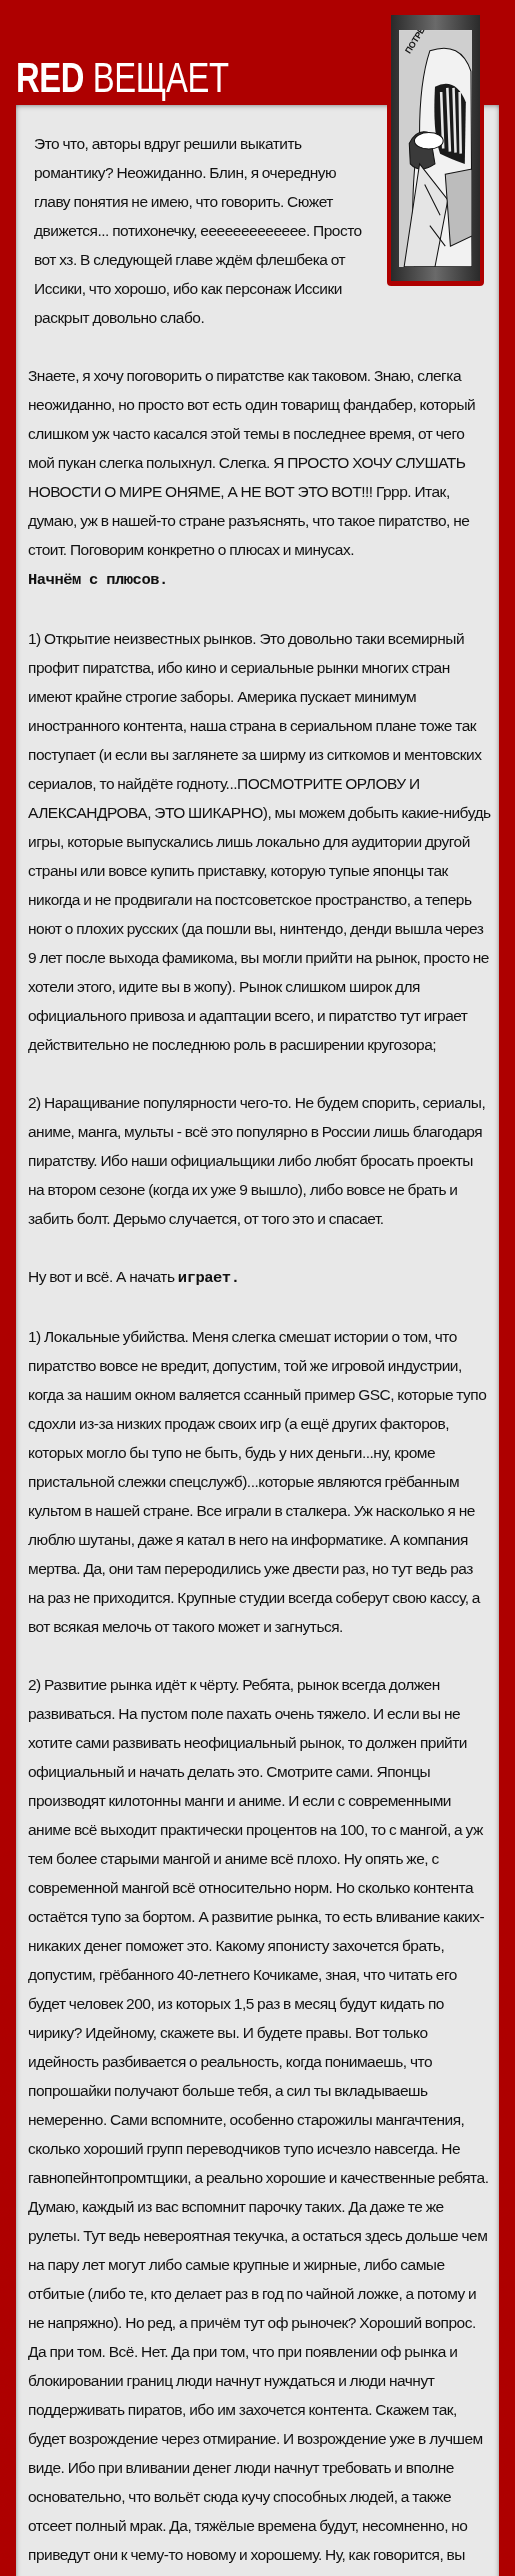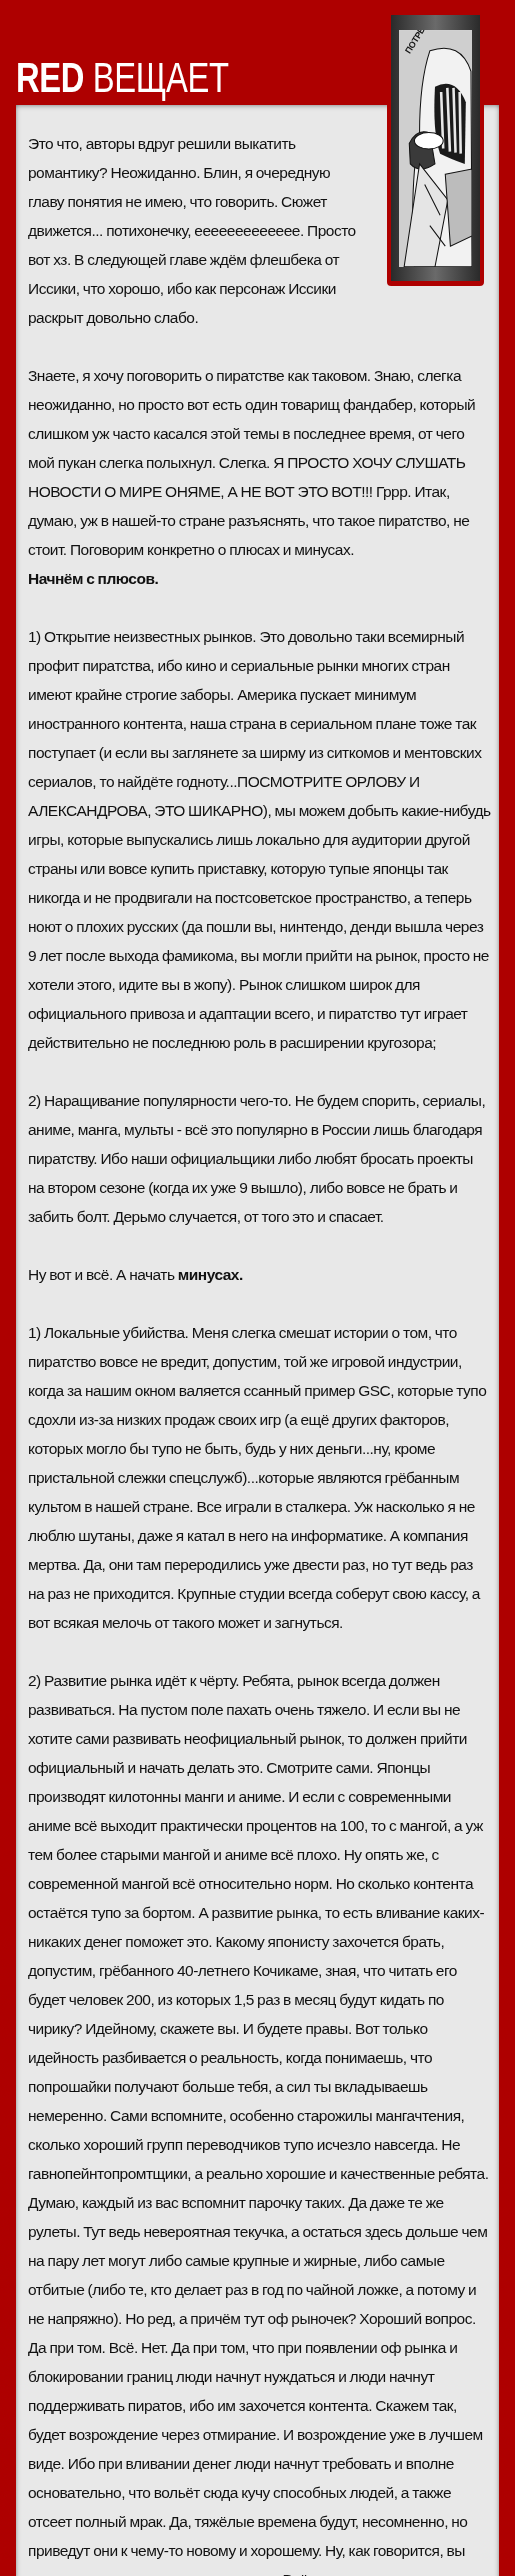--- a/index.html
+++ b/index.html
@@ -84,28 +84,28 @@
     width: 464px;
     color: #111111;
     font-size: 15.5px;
     line-height: 29px;
     z-index: 2;
   }
   .content p {
     margin: 0 0 29px 0;
     transform-origin: left top;
   }
-  .content p.intro { width: 340px; }
+  .content p.intro { width: 340px; margin-left: 6px; }
   .content .txt {
     display: block;
     font-stretch: condensed;
     letter-spacing: -0.5px;
     word-spacing: -0.5px;
   }
-  .b { font-weight: bold; }
+  .b { font-weight: bold; font-family: Liberation Mono, monospace; }
 </style>
 </head>
 <body>
 
 <div class="title">
   <span class="brand">RED</span><span class="rest"> ВЕЩАЕТ</span>
 </div>
 
 <div class="frame">
   <div class="frame-inner">
@@ -138,21 +138,21 @@
   </p>
 
   <p>
       <span class="txt">1) Открытие неизвестных рынков. Это довольно таки всемирный профит пиратства, ибо кино и сериальные рынки многих стран имеют крайне строгие заборы. Америка пускает минимум иностранного контента, наша страна в сериальном плане тоже так поступает (и если вы заглянете за ширму из ситкомов и ментовских сериалов, то найдёте годноту...ПОСМОТРИТЕ ОРЛОВУ И АЛЕКСАНДРОВА, ЭТО ШИКАРНО), мы можем добыть какие-нибудь игры, которые выпускались лишь локально для аудитории другой страны или вовсе купить приставку, которую тупые японцы так никогда и не продвигали на постсоветское пространство, а теперь ноют о плохих русских (да пошли вы, нинтендо, денди вышла через 9 лет после выхода фамикома, вы могли прийти на рынок, просто не хотели этого, идите вы в жопу). Рынок слишком широк для официального привоза и адаптации всего, и пиратство тут играет действительно не последнюю роль в расширении кругозора;</span>
     </p>
   <p>
       <span class="txt">2) Наращивание популярности чего-то. Не будем спорить, сериалы, аниме, манга, мульты - всё это популярно в России лишь благодаря пиратству. Ибо наши официальщики либо любят бросать проекты на втором сезоне (когда их уже 9 вышло), либо вовсе не брать и забить болт. Дерьмо случается, от того это и спасает.</span>
     </p>
 
   <p>
-      <span class="txt"><span>Ну вот и всё. А начать </span><span class="b">минусах.</span></span>
+      <span class="txt"><span>Ну вот и всё. А начать </span><span class="b">играет.</span></span>
     </p>
 
   <p>
       <span class="txt">1) Локальные убийства. Меня слегка смешат истории о том, что пиратство вовсе не вредит, допустим, той же игровой индустрии, когда за нашим окном валяется ссанный пример GSC, которые тупо сдохли из-за низких продаж своих игр (а ещё других факторов, которых могло бы тупо не быть, будь у них деньги...ну, кроме пристальной слежки спецслужб)...которые являются грёбанным культом в нашей стране. Все играли в сталкера. Уж насколько я не люблю шутаны, даже я катал в него на информатике. А компания мертва. Да, они там переродились уже двести раз, но тут ведь раз на раз не приходится. Крупные студии всегда соберут свою кассу, а вот всякая мелочь от такого может и загнуться.</span>
     </p>
   <p>
       <span class="txt">2) Развитие рынка идёт к чёрту. Ребята, рынок всегда должен развиваться. На пустом поле пахать очень тяжело. И если вы не хотите сами развивать неофициальный рынок, то должен прийти официальный и начать делать это. Смотрите сами. Японцы производят килотонны манги и аниме. И если с современными аниме всё выходит практически процентов на 100, то с мангой, а уж тем более старыми мангой и аниме всё плохо. Ну опять же, с современной мангой всё относительно норм. Но сколько контента остаётся тупо за бортом. А развитие рынка, то есть вливание каких-никаких денег поможет это. Какому японисту захочется брать, допустим, грёбанного 40-летнего Кочикаме, зная, что читать его будет человек 200, из которых 1,5 раз в месяц будут кидать по чирику? Идейному, скажете вы. И будете правы. Вот только идейность разбивается о реальность, когда понимаешь, что попрошайки получают больше тебя, а сил ты вкладываешь немеренно. Сами вспомните, особенно старожилы мангачтения, сколько хороший групп переводчиков тупо исчезло навсегда. Не гавнопейнтопромтщики, а реально хорошие и качественные ребята. Думаю, каждый из вас вспомнит парочку таких. Да даже те же рулеты. Тут ведь невероятная текучка, а остаться здесь дольше чем на пару лет могут либо самые крупные и жирные, либо самые отбитые (либо те, кто делает раз в год по чайной ложке, а потому и не напряжно). Но ред, а причём тут оф рыночек? Хороший вопрос. Да при том. Всё. Нет. Да при том, что при появлении оф рынка и блокировании границ люди начнут нуждаться и люди начнут поддерживать пиратов, ибо им захочется контента. Скажем так, будет возрождение через отмирание. И возрождение уже в лучшем виде. Ибо при вливании денег люди начнут требовать и вполне основательно, что вольёт сюда кучу способных людей, а также отсеет полный мрак. Да, тяжёлые времена будут, несомненно, но приведут они к чему-то новому и хорошему. Ну, как говорится, вы можете сделать удар на опережение. Всё те же злополучные донаты, пупсы, всё они же. Иначе никак. И речь не только обо мне (хотя до денег я охоч, вы же знаете), просто получая 20-30 штук в месяц очень мало кто захочет бросать это дело. А учитывая количество читателей, добиться этого легко.</span>
     </p>
 
 </div>

